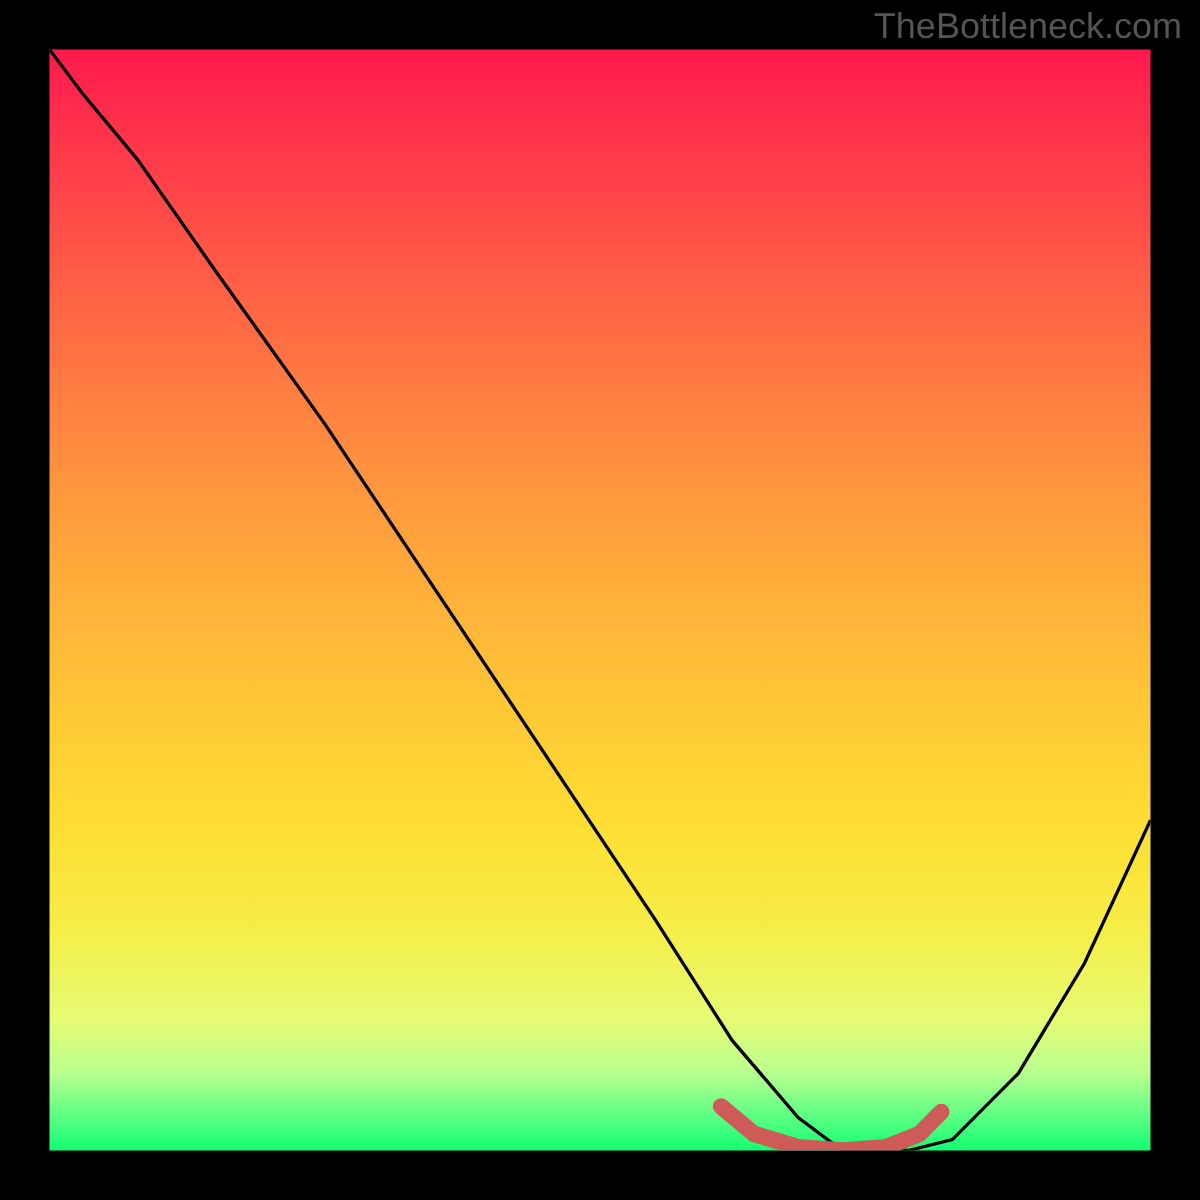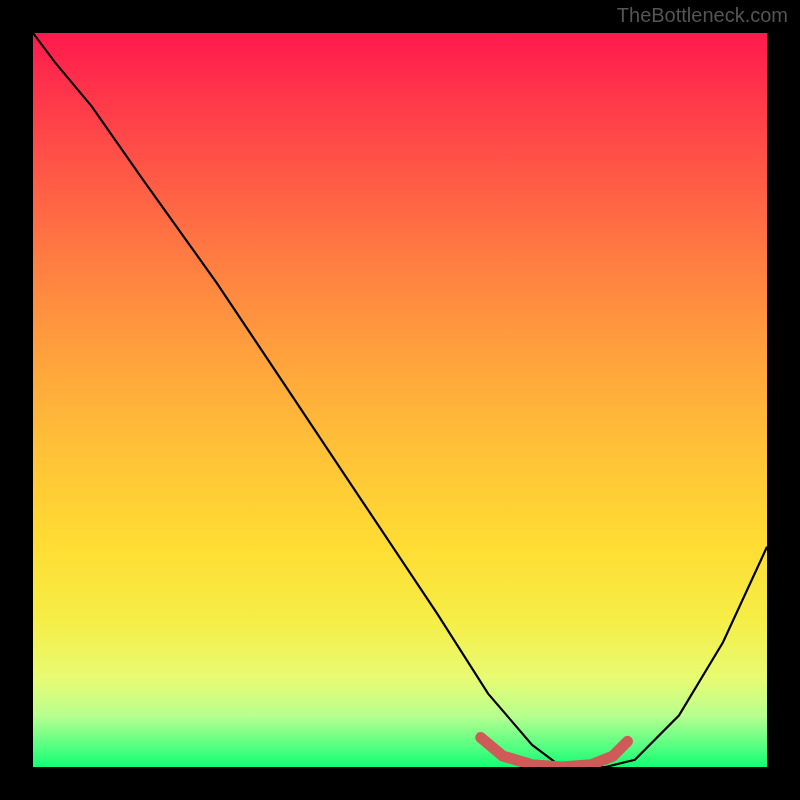--- a/index.html
+++ b/index.html
@@ -9,21 +9,21 @@
     background: #000;
     position: relative;
     font-family: Arial, sans-serif;
     overflow: hidden;
   }
   .watermark {
     position: absolute;
     top: 4px;
     right: 12px;
     color: #555;
-    font-size: 20px;
+    font-size: 24px;
     font-weight: 500;
     z-index: 10;
   }
   .plot-area {
     position: absolute;
     left: 33px;
     top: 33px;
     width: 734px;
     height: 734px;
     background: linear-gradient(to bottom,

